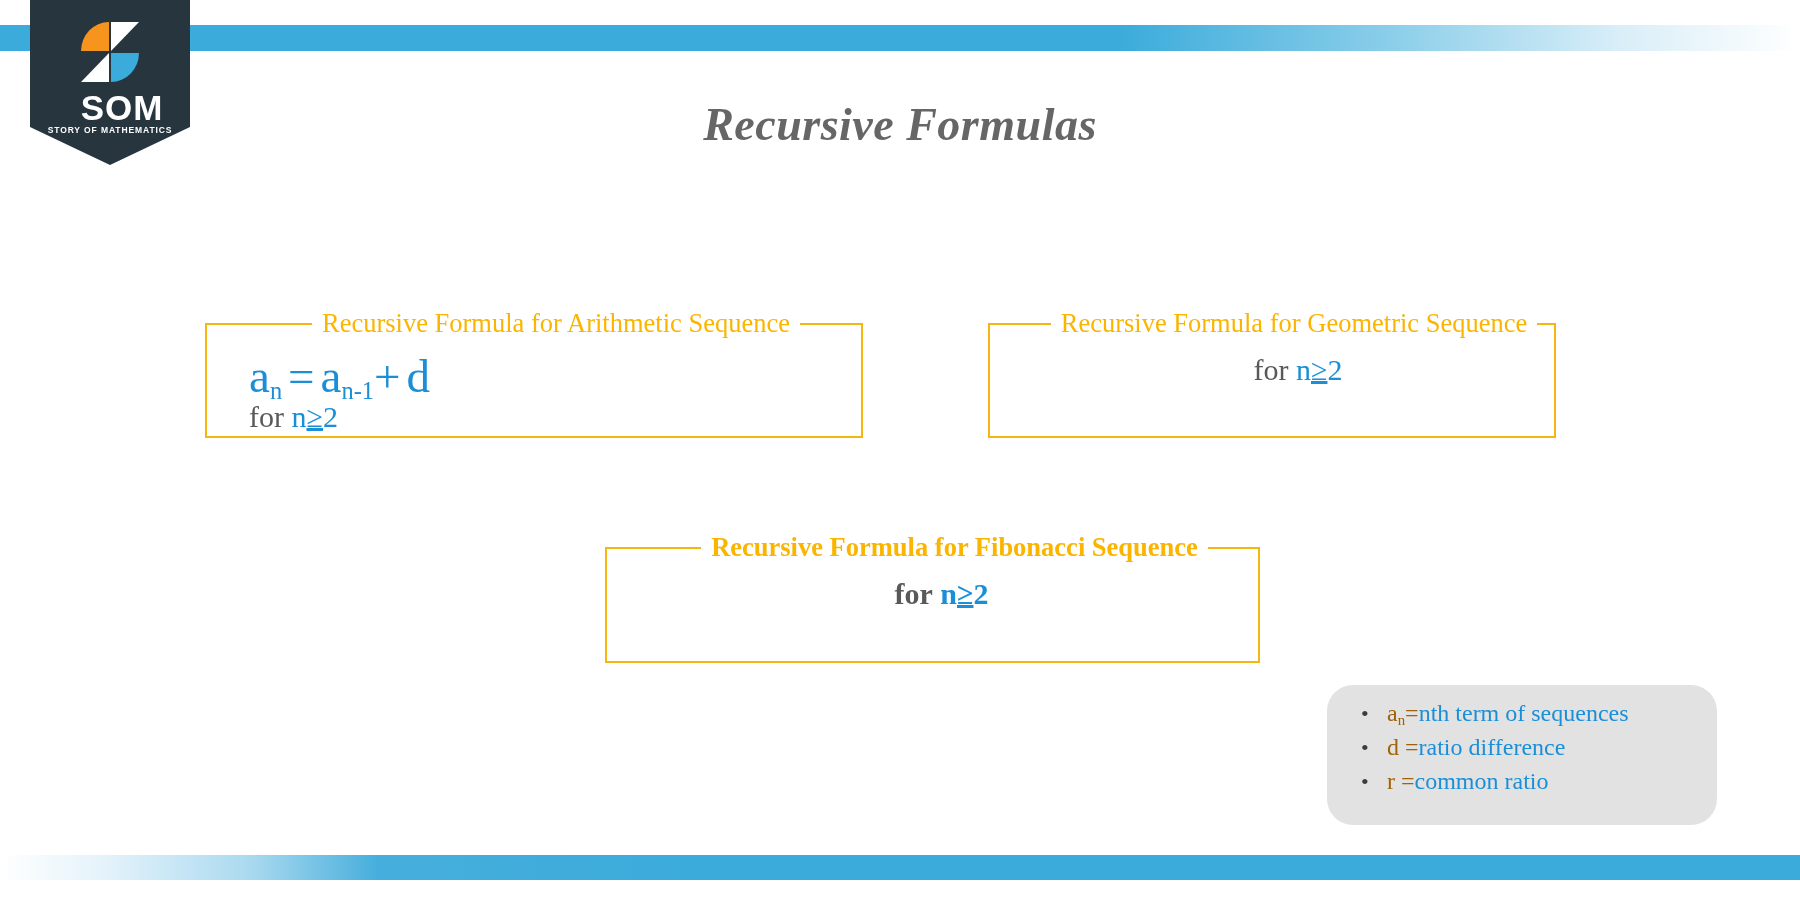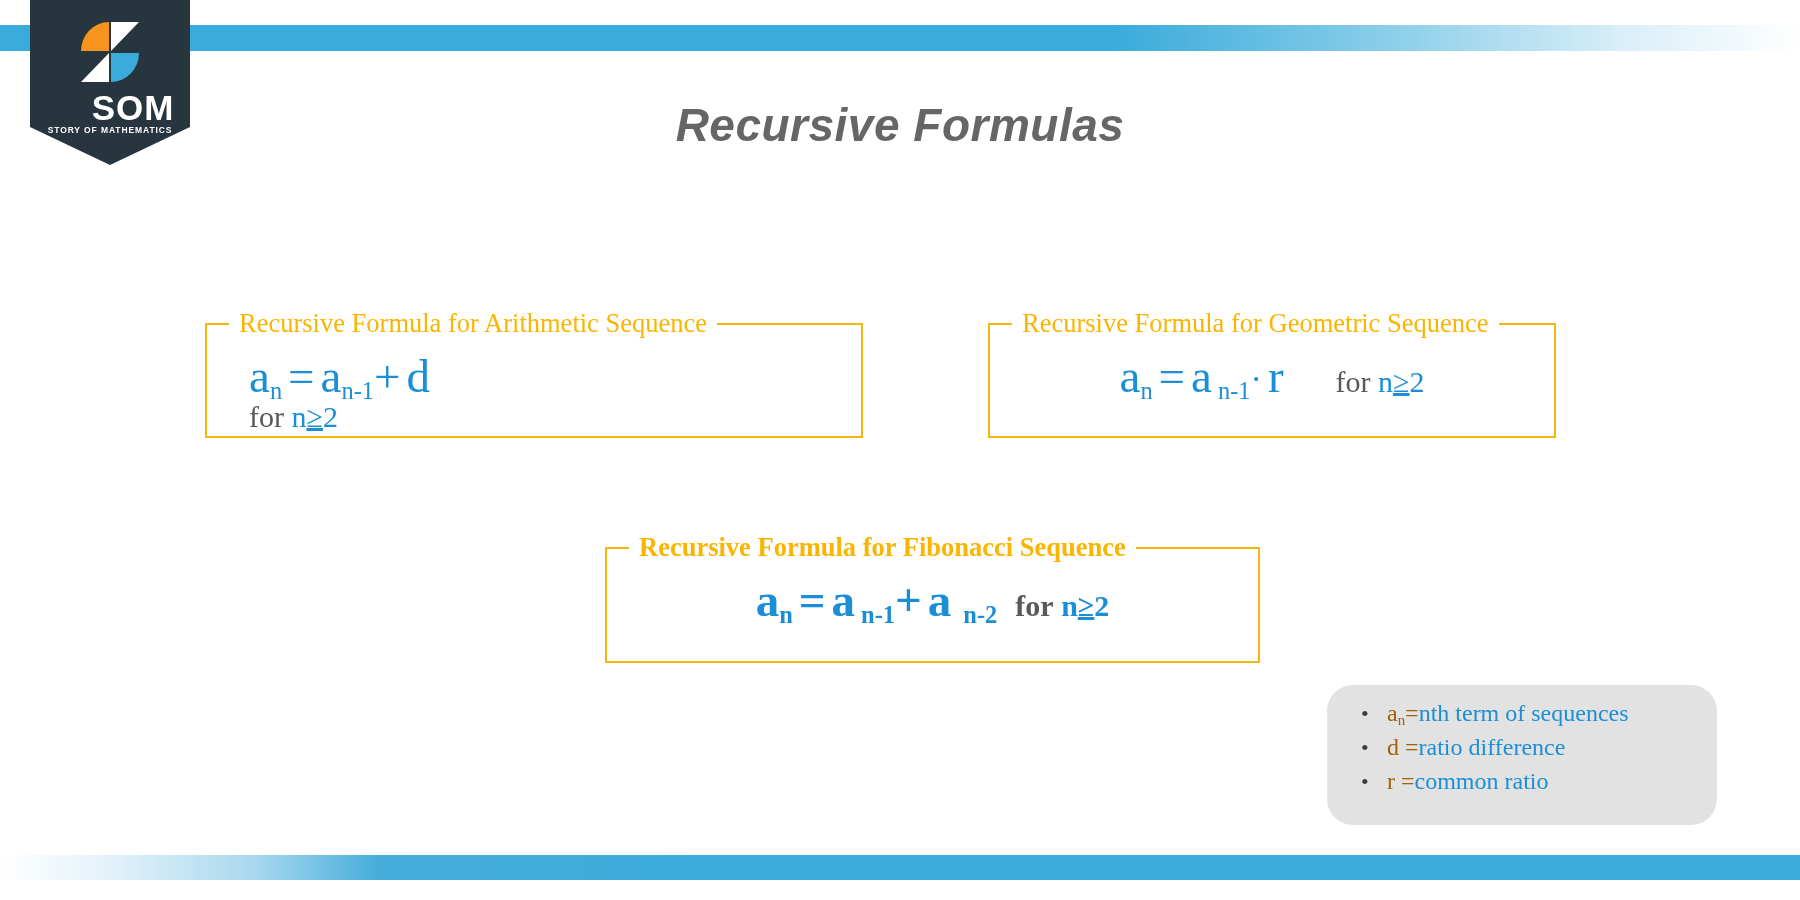--- a/index.html
+++ b/index.html
@@ -53,21 +53,21 @@
   .brand-logo {
     position: absolute;
     left: 50%;
     top: 22px;
     transform: translateX(-50%);
     width: 58px;
     height: 60px;
   }
   .brand-wordmark {
     position: absolute;
-    left: 15px;
+    left: 4px;
     top: 90px;
     width: 176px;
     text-align: center;
     color: #ffffff;
     font-family: "Liberation Sans", sans-serif;
     font-weight: 700;
     font-size: 35px;
     letter-spacing: 1px;
     line-height: 1;
   }
@@ -86,32 +86,33 @@
   }
 
   
   .slide-title {
     position: absolute;
     left: 0;
     top: 98px;
     width: 1800px;
     text-align: center;
     color: #666666;
-    font-family: Liberation Sans, sans-serif;
+    font-family: Liberation Serif, serif;
     font-weight: bold;
     font-style: italic;
     font-size: 46px;
     letter-spacing: 0.5px;
   }
 
   
   .formula-box {
     position: absolute;
     border: 2px solid #f5b610;
     background: transparent;
+    text-align: center;
   }
   .formula-box > legend {
     margin-left: 22px;
     padding: 0 10px;
     color: #fbb500;
     font-family: "Liberation Serif", "DejaVu Serif", serif;
     font-size: 26.5px;
     white-space: nowrap;
   }
   .formula-row {
@@ -221,29 +222,27 @@
     <legend>Recursive Formula for Arithmetic Sequence</legend>
     <div class="formula-row">
       <span class="eq"><span>a</span><sub>n</sub><span class="sp-sm"></span><span>=</span><span class="sp-sm"></span><span>a</span><sub>n-1</sub><span>+</span><span class="sp-sm"></span><span>d</span></span>
       <span class="cond"><span>for</span>&nbsp;<span class="blue"><span>n</span><span class="geq">≥</span><span>2</span></span></span>
     </div>
   </fieldset>
 
   <fieldset class="formula-box" id="box-geometric">
     <legend>Recursive Formula for Geometric Sequence</legend>
     <div class="formula-row">
-      <span class="eq"><span>a</span><sub>n</sub><span class="sp-sm"></span><span>=</span><span class="sp-sm"></span><span>a</span><span class="sp-sm"></span><sub>n-1</sub><span class="dot-op">·</span><span class="sp-sm"></span><span>r</span></span>
       <span class="cond"><span>for</span>&nbsp;<span class="blue"><span>n</span><span class="geq">≥</span><span>2</span></span></span>
     </div>
   </fieldset>
 
   <fieldset class="formula-box" id="box-fibonacci">
     <legend>Recursive Formula for Fibonacci Sequence</legend>
     <div class="formula-row">
-      <span class="eq"><span>a</span><sub>n</sub><span class="sp-sm"></span><span>=</span><span class="sp-sm"></span><span>a</span><span class="sp-sm"></span><sub>n-1</sub><span>+</span><span class="sp-sm"></span><span>a</span><span class="sp-md"></span><sub>n-2</sub></span>
       <span class="cond"><span>for</span>&nbsp;<span class="blue"><span>n</span><span class="geq">≥</span><span>2</span></span></span>
     </div>
   </fieldset>
 
   <div id="definitions-card">
     <ul class="def-list">
       <li class="def-item">
         <span class="def-bullet">•</span>
         <span class="def-term"><span>a</span><sub>n</sub><span>=</span></span>
         <span class="def-desc">nth term of sequences</span>

